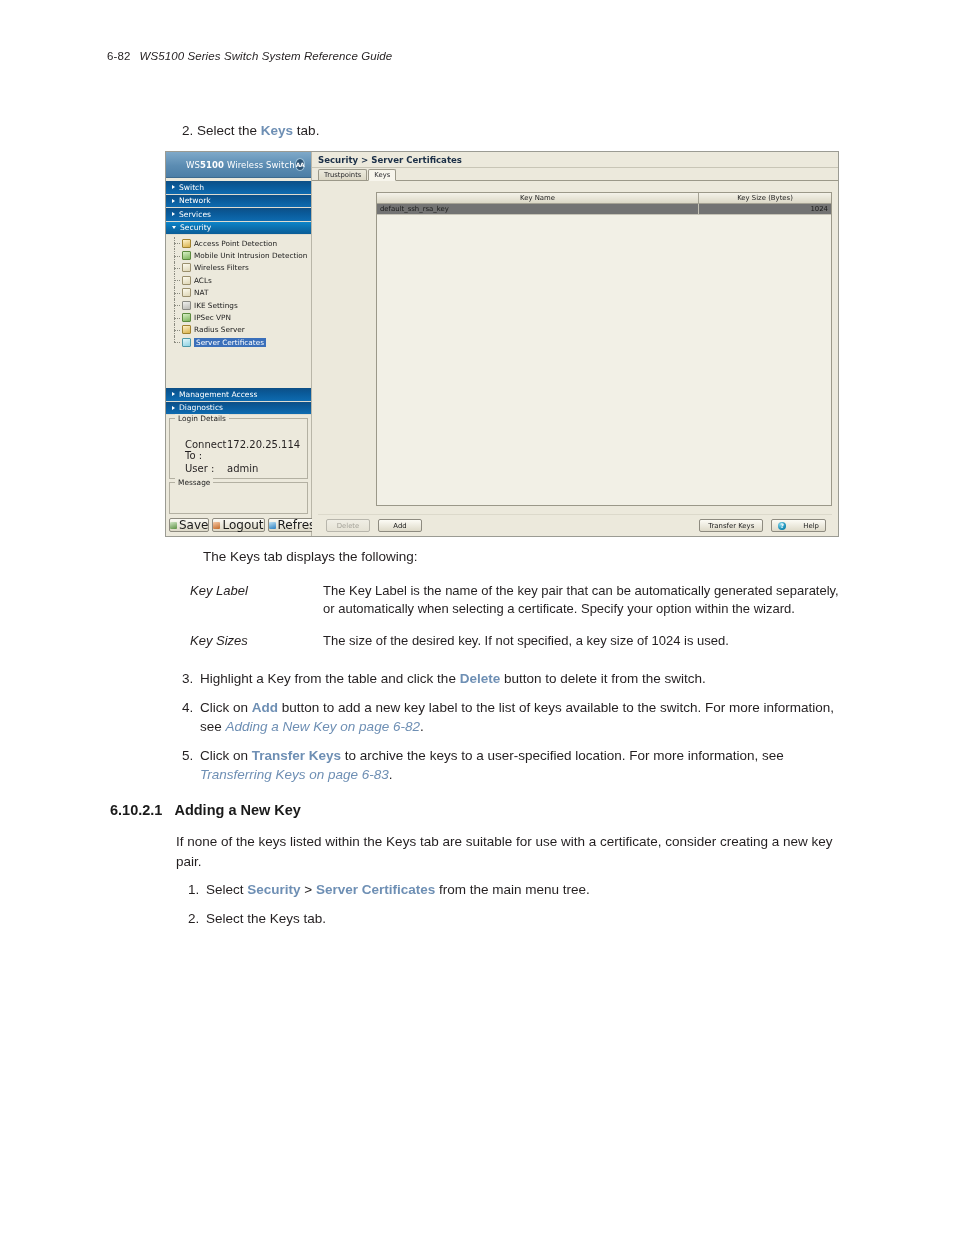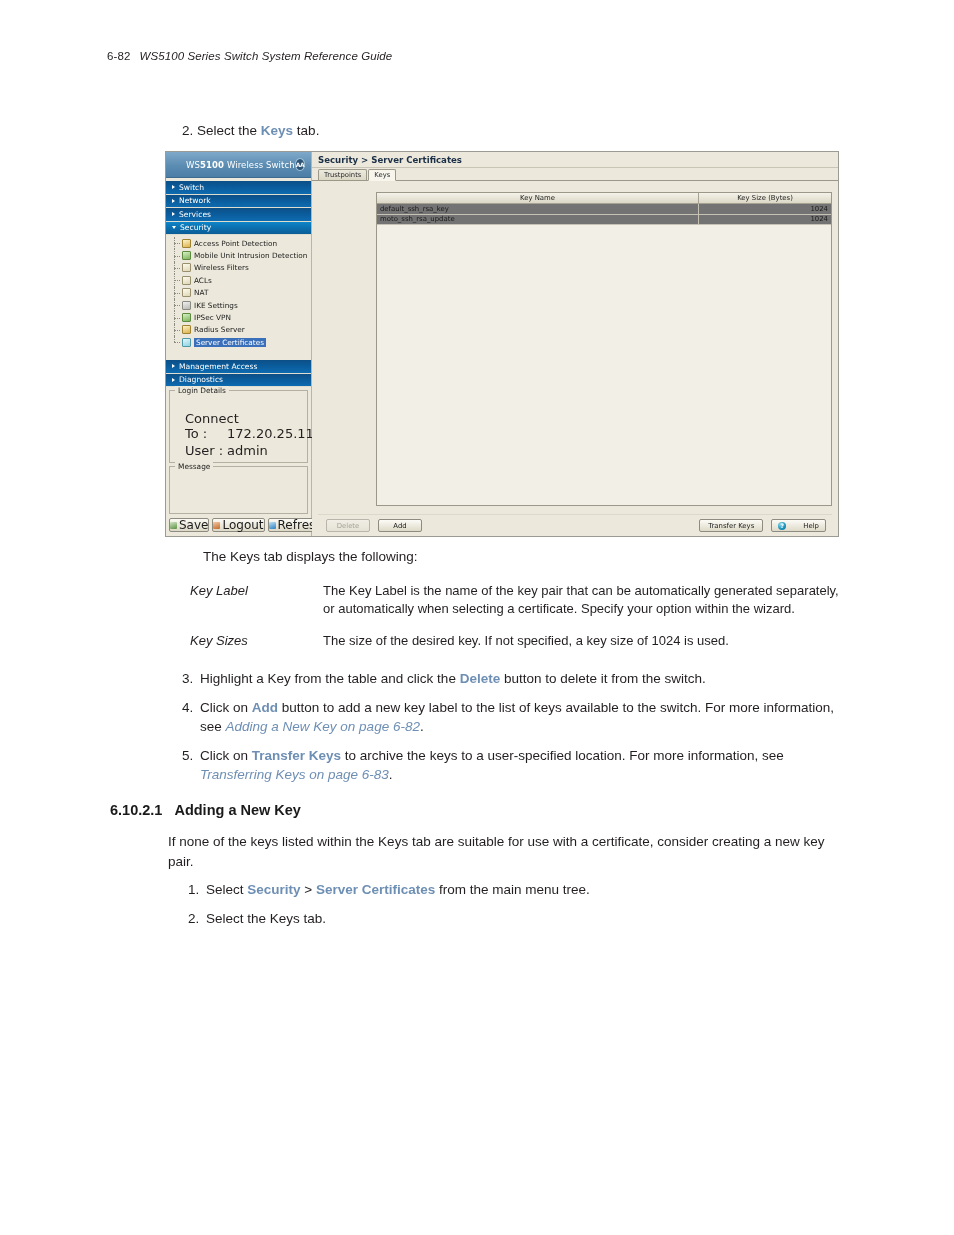--- a/index.html
+++ b/index.html
@@ -209,24 +209,24 @@
     box-sizing: border-box;
   }
   .panel-title {
     position: absolute;
     top: -5px; left: 5px;
     background: #ece9dc;
     padding: 0 3px;
     font-size: 7.4px;
     color: #1b1b1b;
   }
-  .kv { display: flex; font-size: 13px; margin: 2px 0 0 0; align-items: flex-end; }
+  .kv { display: flex; font-size: 10px; margin: 2px 0 0 0; }
   .kv .k { width: 52px; padding-left: 10px; box-sizing: border-box; }
   .kv .v { }
-  .msgbox { height: 48px; }
+  .msgbox { height: 32px; }
 
   .navbtns {
     display: flex;
     gap: 3px;
     padding: 4px 3px 4px 3px;
     background: #ece9dc;
   }
   .nbtn {
     flex: 1 1 0;
     height: 12px;
@@ -427,21 +427,21 @@
     top: 802px;
     font-size: 14.5px;
     font-weight: bold;
     color: #1a1a1a;
     white-space: nowrap;
   }
   .heading .hnum { margin-right: 12px; }
 
   #para-adding {
     position: absolute;
-    left: 168px;
+    left: 176px;
     top: 832px;
     width: 666px;
     font-size: 13.5px;
     line-height: 20px;
   }
 
   .steps2 { position: absolute; left: 188px; top: 880px; width: 660px; }
 </style>
 </head>
 <body>
@@ -596,24 +596,20 @@
               <tr>
                 <th>Key Name</th>
                 <th class="col-size">Key Size (Bytes)</th>
               </tr>
             </thead>
             <tbody>
               <tr>
                 <td>default_ssh_rsa_key</td>
                 <td>1024</td>
               </tr>
-              <tr>
-                <td>moto_ssh_rsa_update</td>
-                <td>1024</td>
-              </tr>
             </tbody>
           </table>
         </div>
 
         <div class="btnrow">
           <div class="abtn disabled">Delete</div>
           <div class="abtn">Add</div>
           <div class="spacer"></div>
           <div class="abtn">Transfer Keys</div>
           <div class="abtn help">

